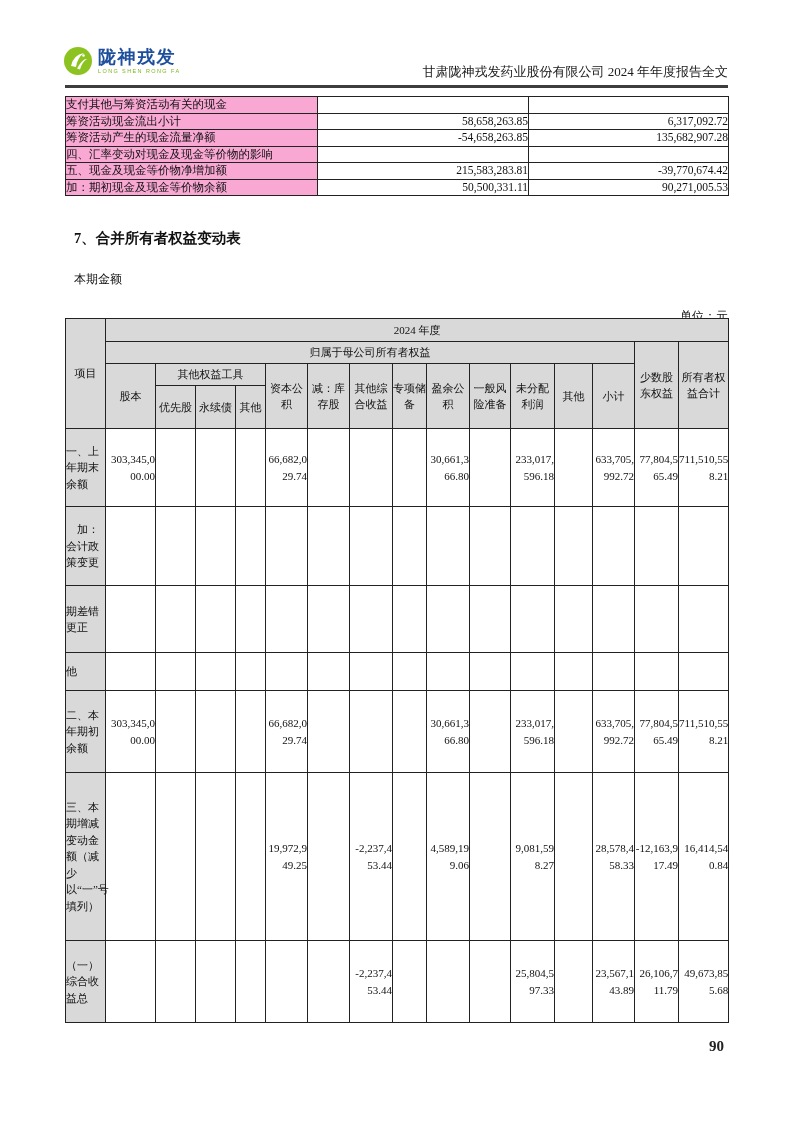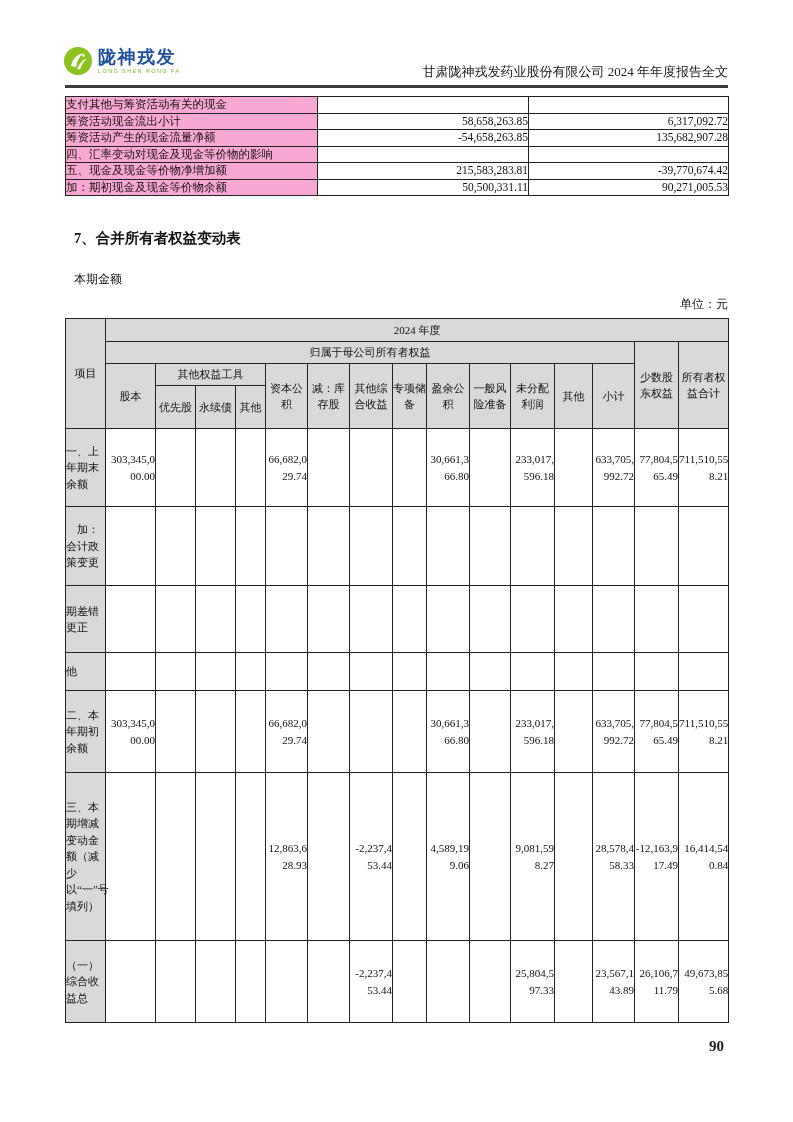--- a/index.html
+++ b/index.html
@@ -20,21 +20,21 @@
   
   #t1 { position:absolute; left:65px; top:96px; width:663px; border-collapse:collapse; table-layout:fixed; }
   #t1 td { border:1px solid #222; font-size:11.5px; height:15.5px; padding:0; line-height:1.15; overflow:hidden; white-space:nowrap; }
   .t1-label { background:#f9a8d4; padding-left:5px; }
   .t1-label.indent { padding-left:19px; }
   .t1-val { text-align:right; padding-right:10px; }
 
   
   .sec-heading { position:absolute; left:74px; top:229px; font-size:14.5px; font-weight:bold; }
   .period-label { position:absolute; left:74px; top:271px; font-size:12px; }
-  .unit-label { position:absolute; right:65px; top:296px; font-size:12px; }
+  .unit-label { position:absolute; right:65px; top:308px; font-size:12px; }
 
   
   #t2 { position:absolute; left:65px; top:318px; width:663px; border-collapse:collapse; table-layout:fixed; font-size:11px; }
   #t2 td { border:1px solid #222; line-height:1.5; vertical-align:middle; word-break:break-all; padding:0; }
   .hcell { background:#d9d9d9; text-align:center; padding:1px 6px; font-weight:normal; }
   .hcell.wide-pad { padding:1px 10px; }
   .rowlabel { background:#d9d9d9; text-align:left; padding:1px 7px; }
   .num { text-align:right; padding:1px 3px; }
 
   .page-num { position:absolute; left:709px; top:1038px; font-size:15px; color:#222;font-weight:bold; }
@@ -243,21 +243,21 @@
           <td class="num">633,705,992.72</td>
           <td class="num">77,804,565.49</td>
           <td class="num">711,510,558.21</td>
         </tr>
         <tr style="height: 168px;">
           <td class="rowlabel">三、本期增减变动金额（减少以“一”号填列）</td>
           <td class="num"></td>
           <td class="num"></td>
           <td class="num"></td>
           <td class="num"></td>
-          <td class="num">12,863,628.93</td>
+          <td class="num">19,972,949.25</td>
           <td class="num"></td>
           <td class="num">-2,237,453.44</td>
           <td class="num"></td>
           <td class="num">4,589,199.06</td>
           <td class="num"></td>
           <td class="num">9,081,598.27</td>
           <td class="num"></td>
           <td class="num">28,578,458.33</td>
           <td class="num">-12,163,917.49</td>
           <td class="num">16,414,540.84</td>

